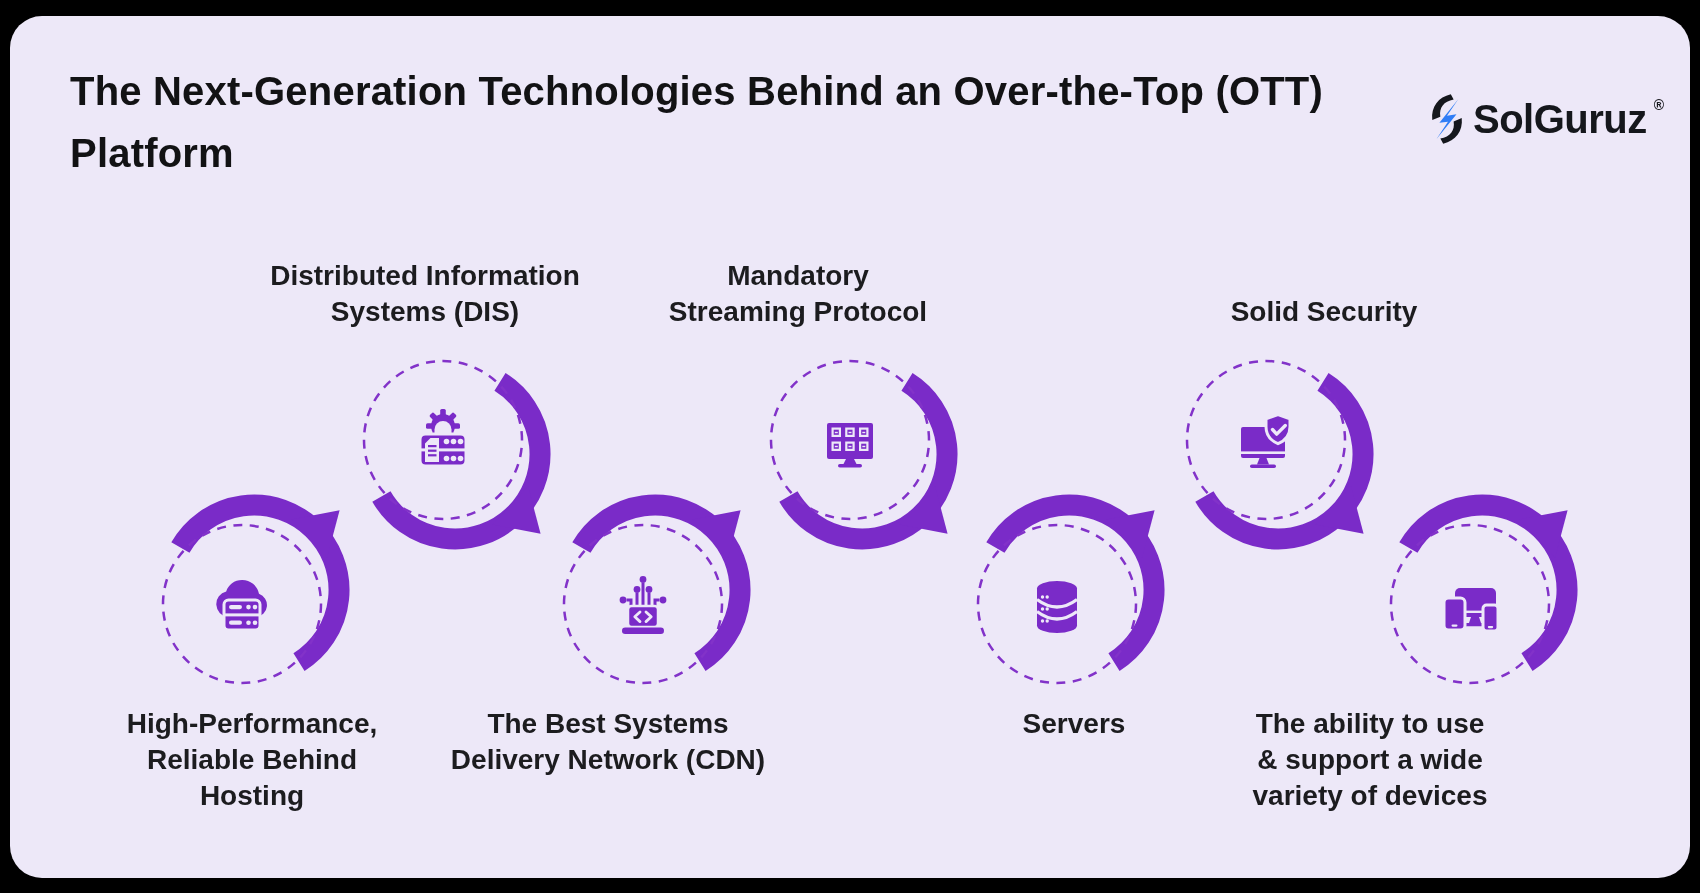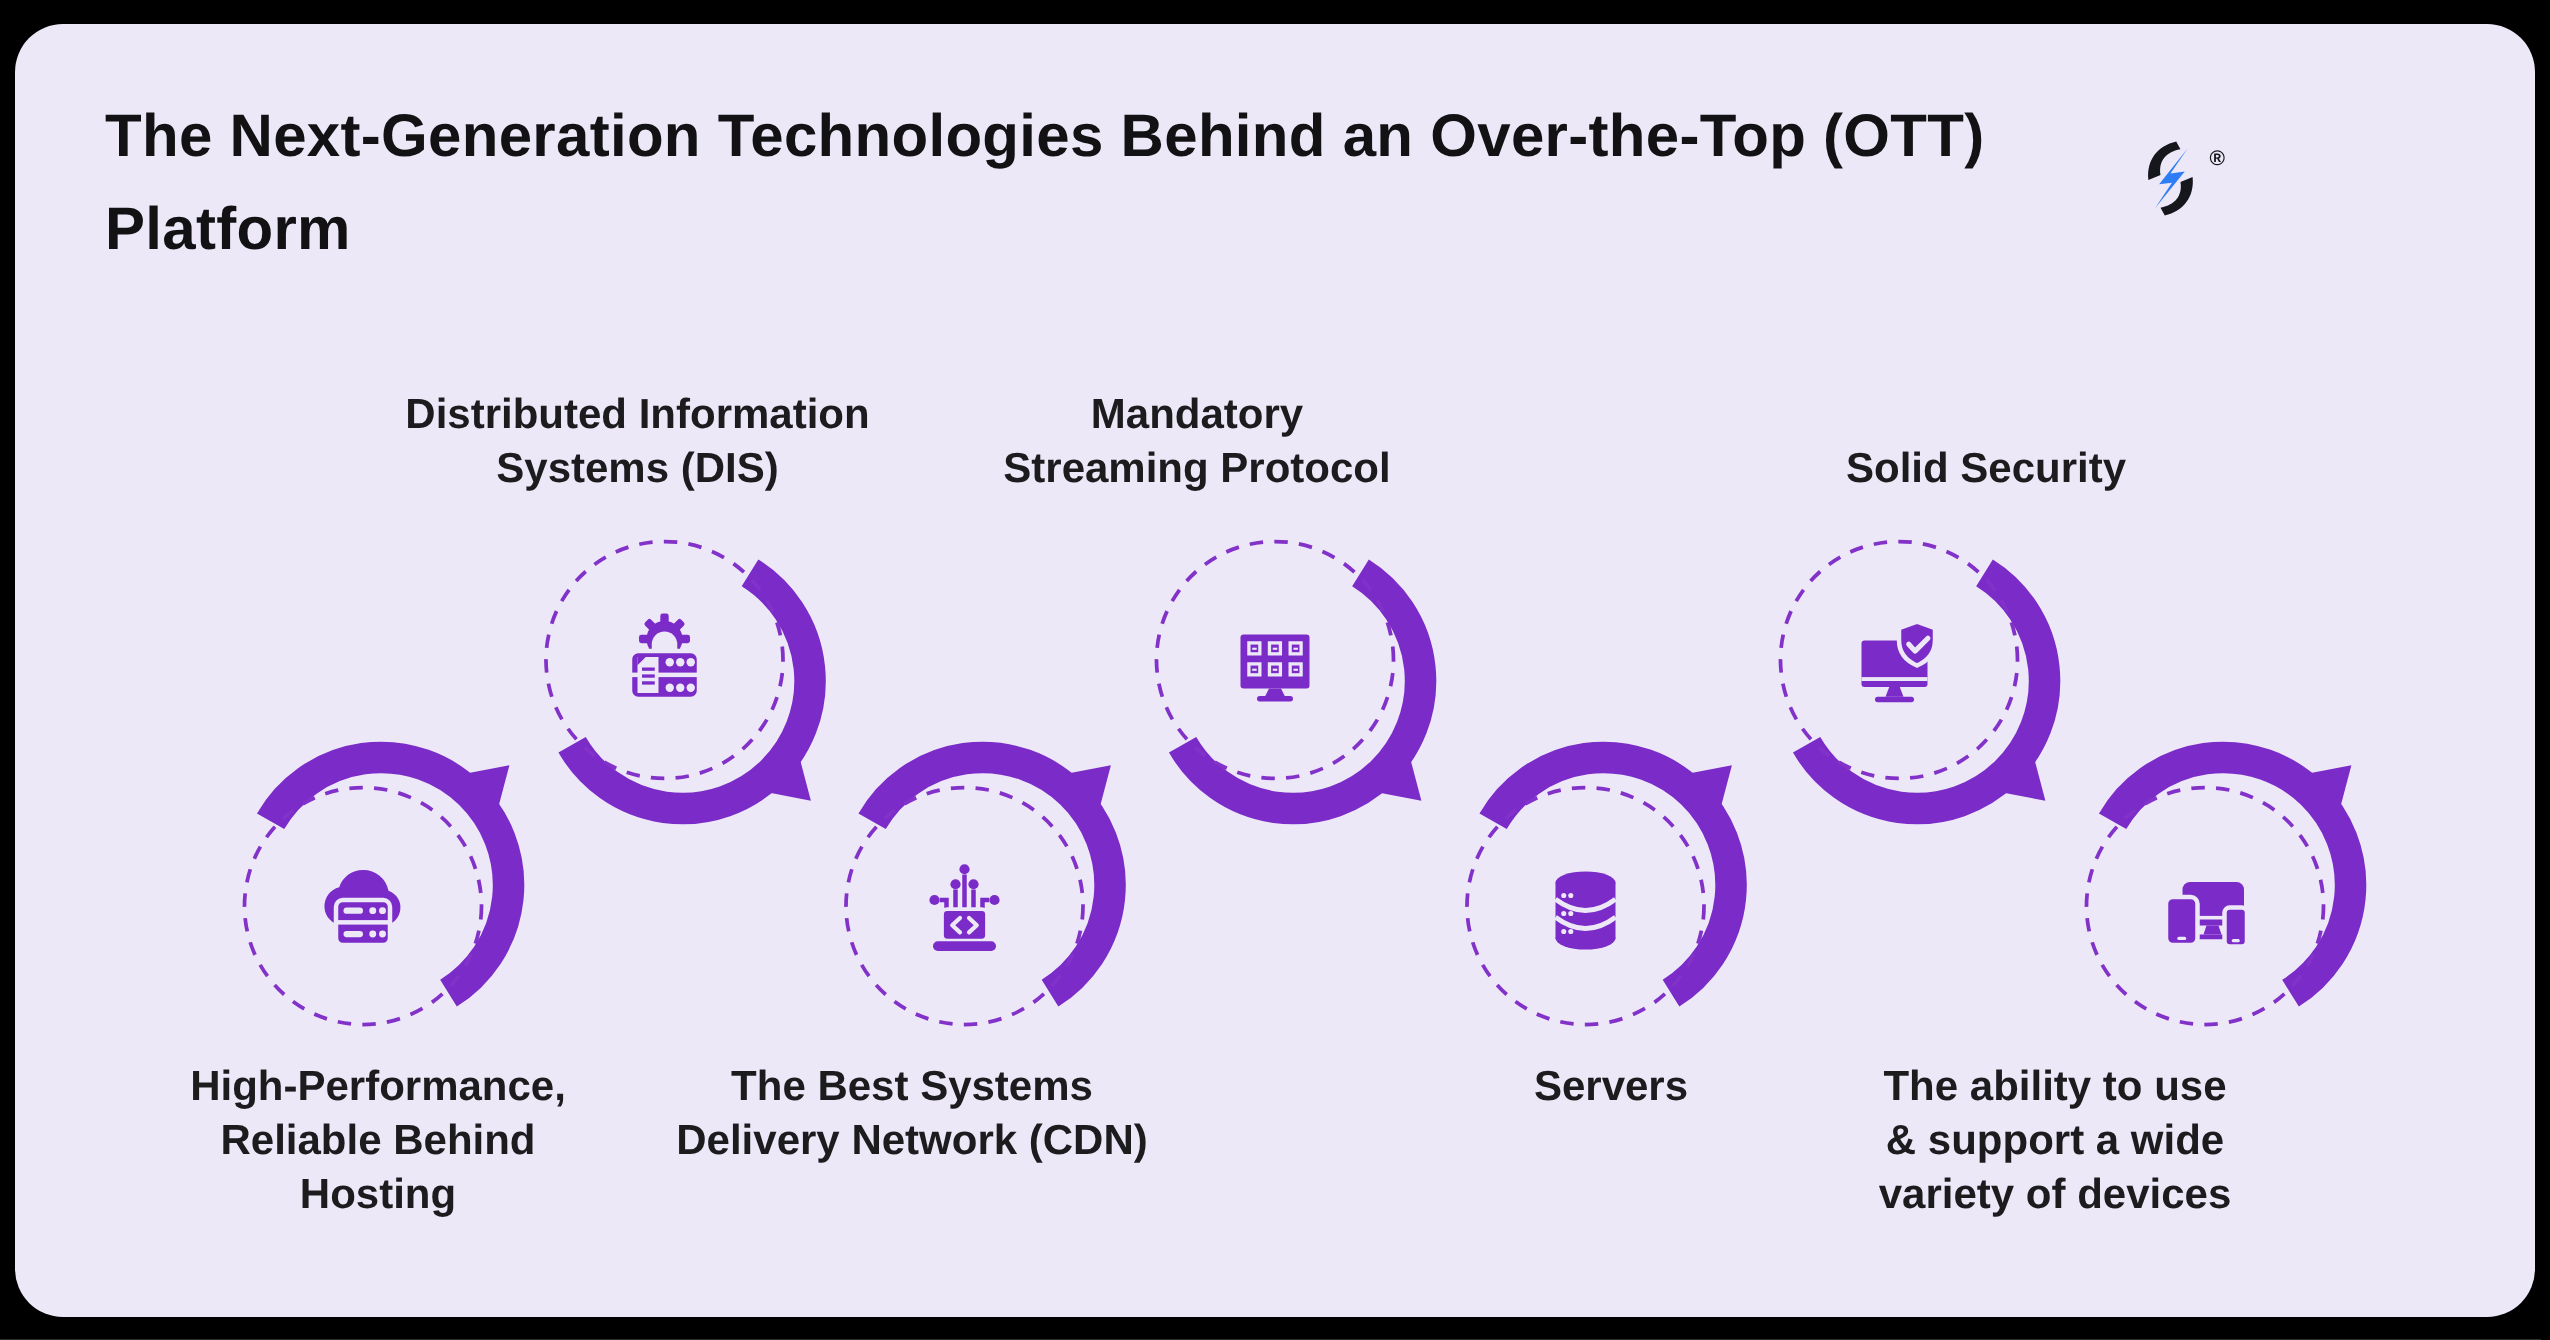--- a/index.html
+++ b/index.html
@@ -29,20 +29,21 @@
   <div class="card">
 
     <div class="title">The Next-Generation Technologies Behind an Over-the-Top (OTT) Platform</div>
 
     <div class="logo">
       <svg width="38" height="54" viewBox="0 0 40 56">
         <path d="M24 2 C11 5 3 15 4.5 29 l8.5 -3.5 C11.5 16 16.5 9.5 27 7.5 Z" fill="#15171c"></path>
         <polygon points="32,7 12,32 21,31 9,49 30,23 20,24.5" fill="#2F7DF6"></polygon>
         <path d="M16 54 C29 51 37 41 35.5 27 l-8.5 3.5 C28.5 40 23.5 46.5 13 48.5 Z" fill="#15171c"></path>
       </svg>
+      <span class="logo-text">SolGuruz</span>
       <span class="logo-reg">®</span>
     </div>
 
     <div class="item item--bottom" style="left:132px;top:470px">
       <svg class="motif" viewBox="0 0 220 220">
         <path d="M38.4 61.5 A85 85 0 1 1 157 176.1" fill="none" stroke="#7A2BC8" stroke-width="21"></path>
         <polygon points="197.6,24.2 149.6,33.4 185.1,71.5" fill="#7A2BC8"></polygon>
         <circle cx="100" cy="118" r="79" fill="none" stroke="#8232C9" stroke-width="2.5" stroke-dasharray="9 7.5"></circle>
       </svg>
       <svg class="icon" viewBox="0 0 80 80">

